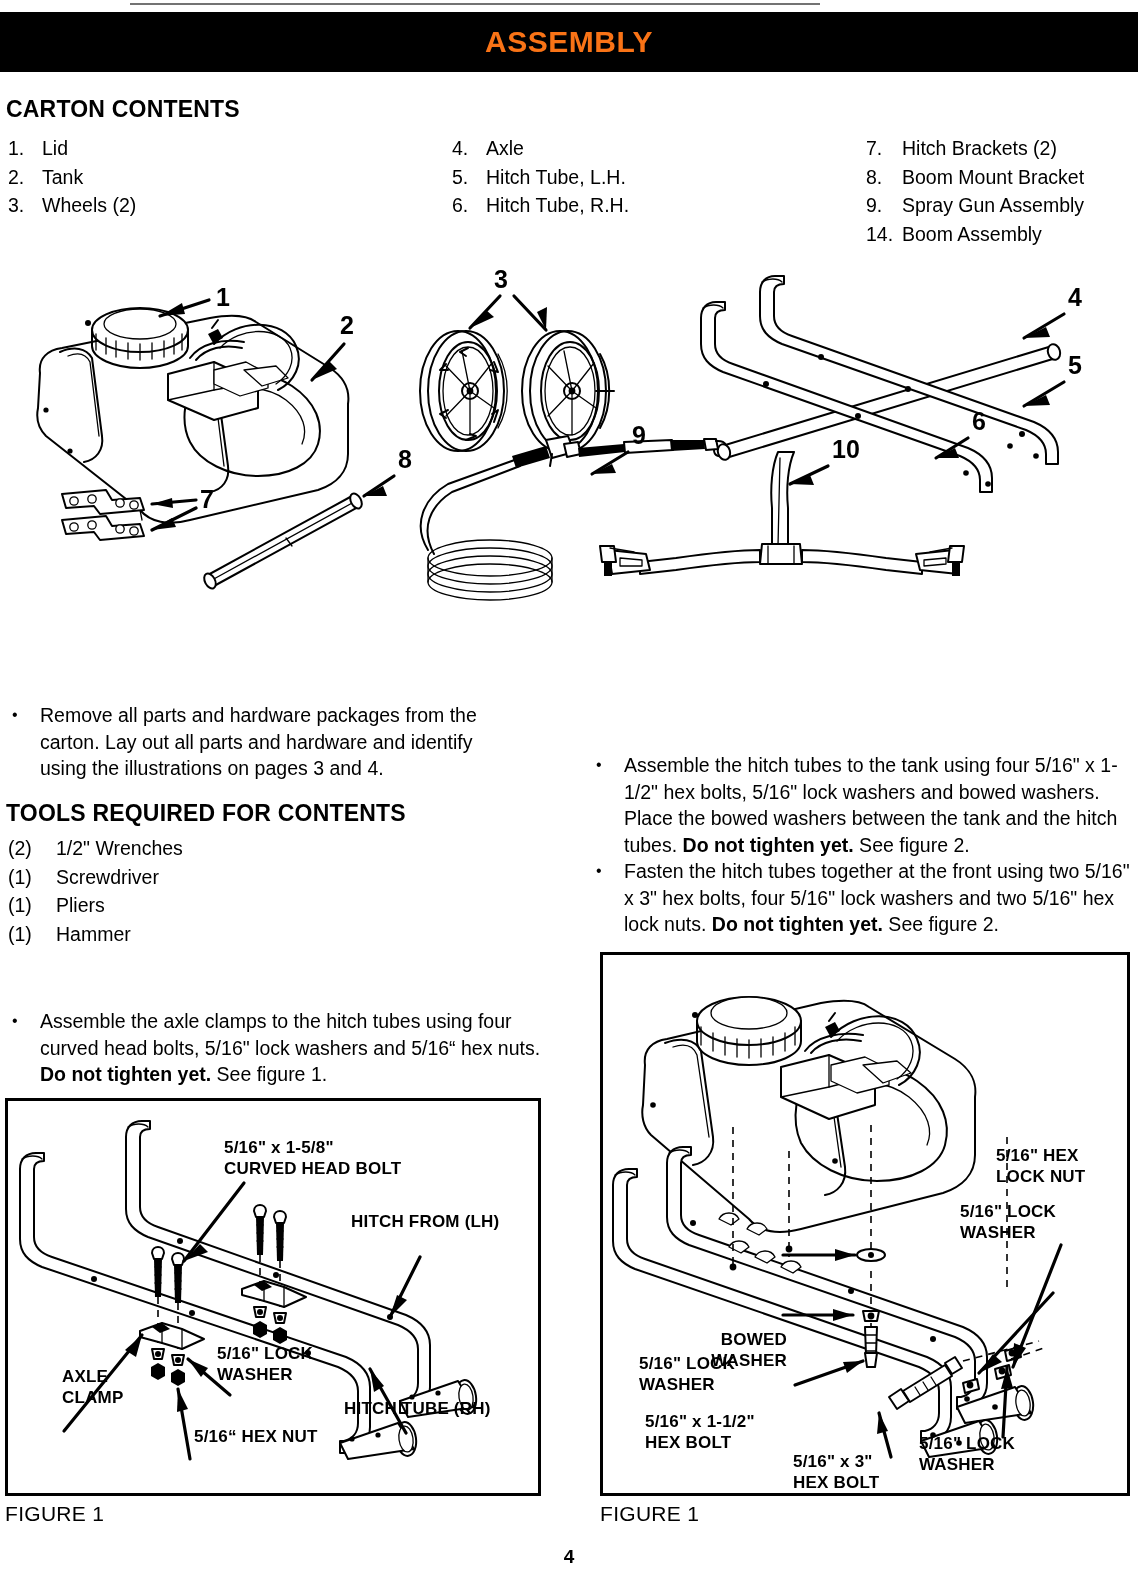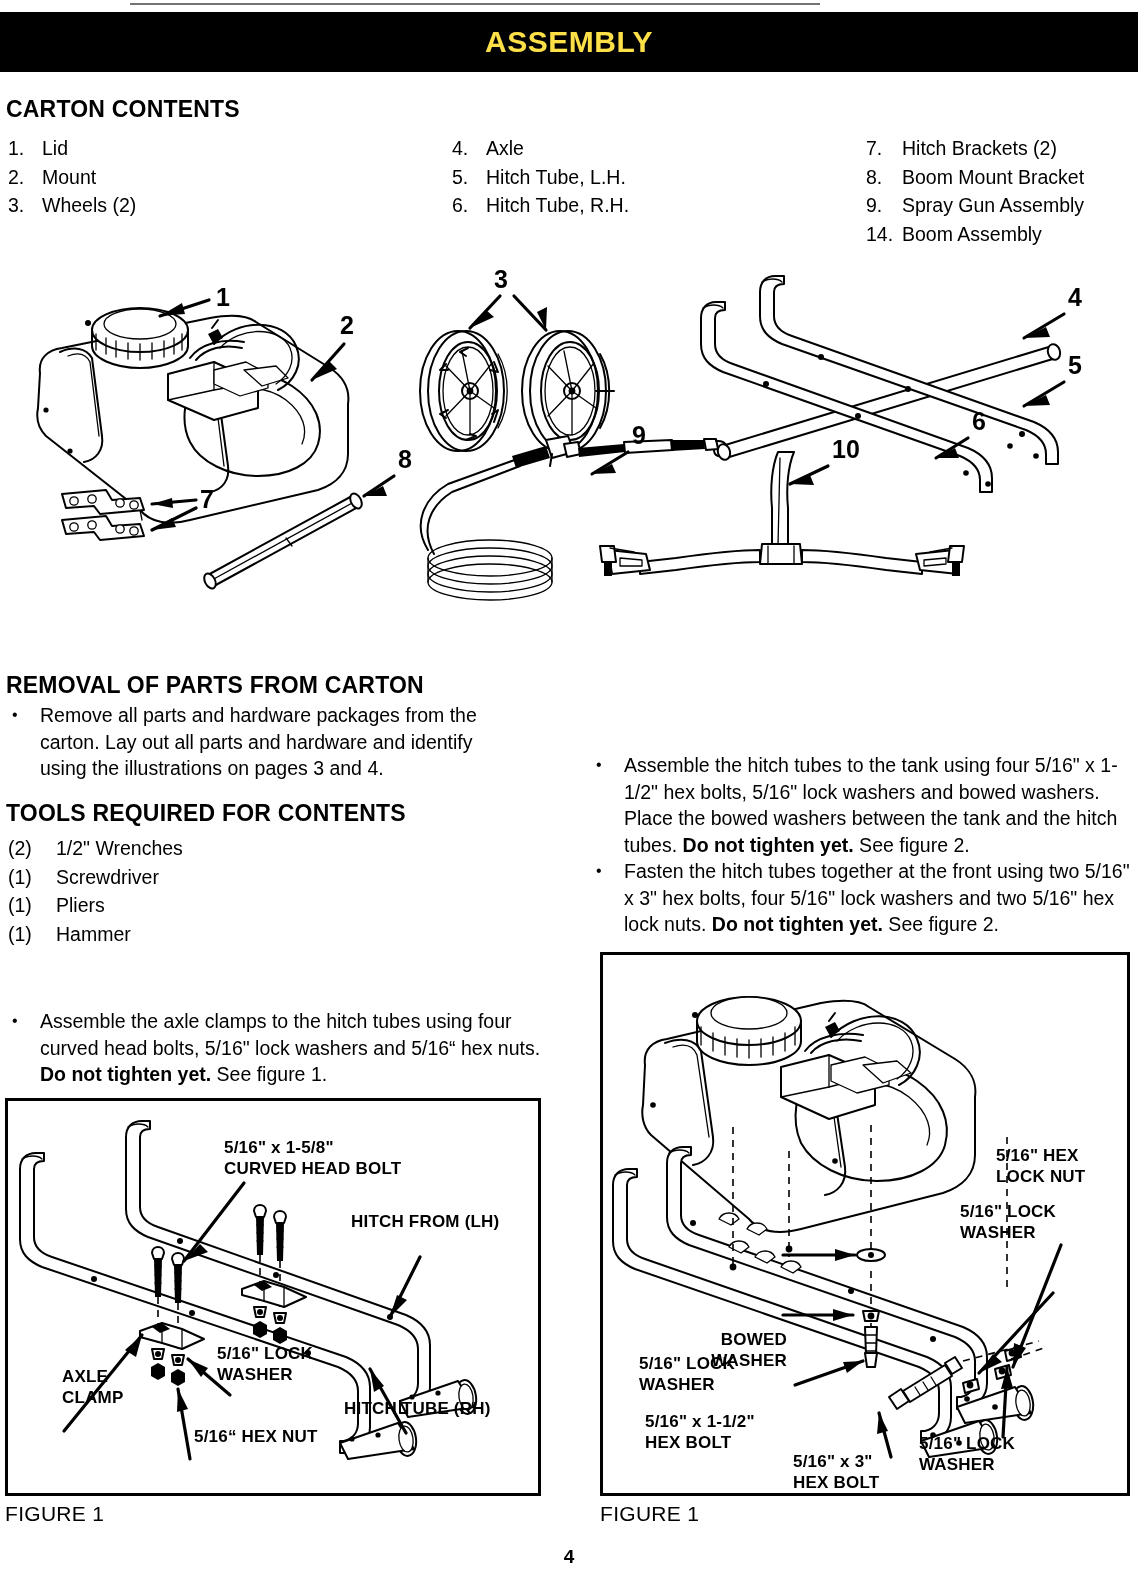--- a/index.html
+++ b/index.html
@@ -35,21 +35,21 @@
     left: 0; top: 12px;
     width: 1138px; height: 60px;
     background: #000000;
   }
   .header-title {
     position: absolute;
     left: 0; top: 0;
     width: 100%;
     text-align: center;
     line-height: 60px;
-    color: #fde047;
+    color: #f97316;
     font-size: 30px;
     font-weight: bold;
     letter-spacing: .5px;
     font-family: "Liberation Sans", sans-serif;
   }
 
   
   .sec-head {
     position: absolute;
     font-size: 23px;
@@ -181,21 +181,21 @@
 
   <div class="sec-head" id="carton-contents-heading">CARTON CONTENTS</div>
 
   <div class="cc-col" id="cc-col-1">
     <div class="cc-item">
       <span class="cc-num">1.</span>
       <span>Lid</span>
     </div>
     <div class="cc-item">
       <span class="cc-num">2.</span>
-      <span>Mount</span>
+      <span>Tank</span>
     </div>
     <div class="cc-item">
       <span class="cc-num">3.</span>
       <span>Wheels (2)</span>
     </div>
   </div>
 
   <div class="cc-col" id="cc-col-2">
     <div class="cc-item">
       <span class="cc-num">4.</span>
@@ -485,21 +485,20 @@
       </g>
       <g>
         <text class="callnum" x="832" y="200">10</text>
         <path class="ln-h" d="M828 208 L790 226"></path>
         <path class="fillb" d="M790 226 l20 -9 l4 10 z"></path>
       </g>
 
     </svg>
   </div>
 
-  <div class="sec-head" id="removal-heading">REMOVAL OF PARTS FROM CARTON</div>
   <div class="bullet-block" id="removal-bullets">
     <div class="bullet-row">
       <span class="bullet-dot">•</span>
       <span class="bullet-text">Remove all parts and hardware packages from the carton. Lay out all parts and hardware and identify using the illustrations on pages 3 and 4.</span>
     </div>
   </div>
 
   <div class="sec-head" id="tools-heading">TOOLS REQUIRED FOR CONTENTS</div>
   <div id="tools-list">
     <div class="tool-item">

